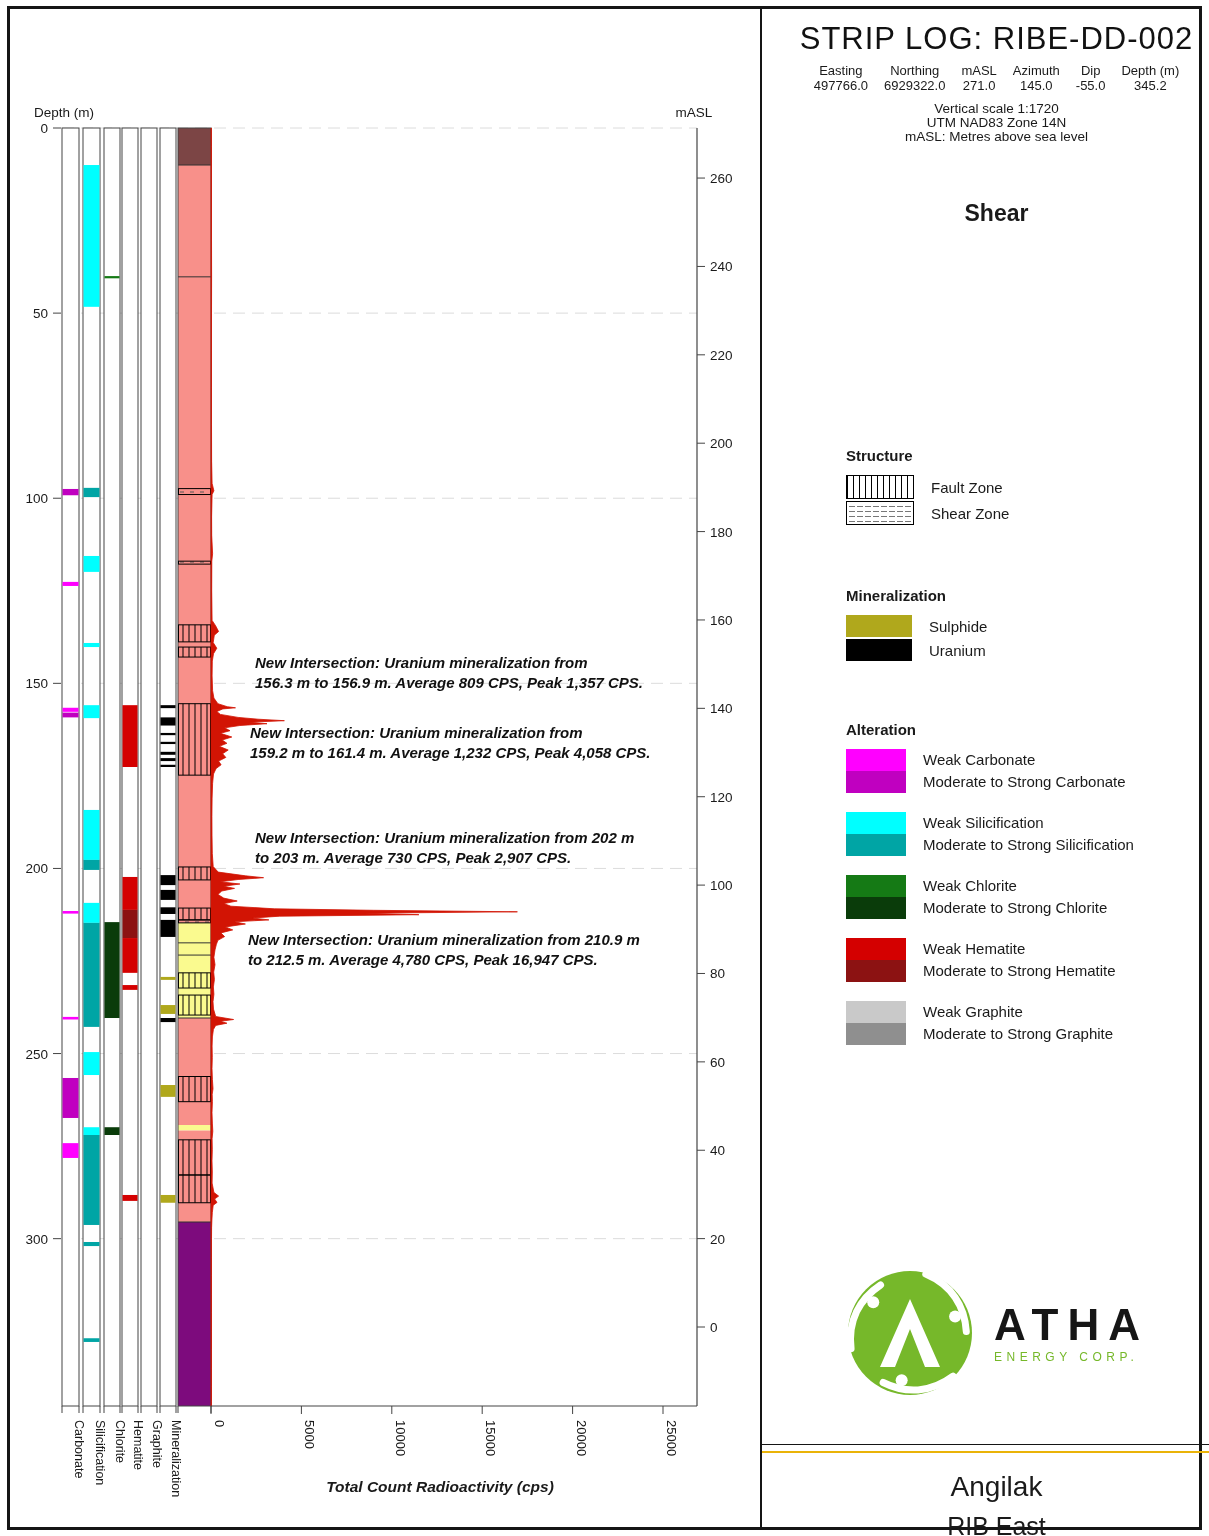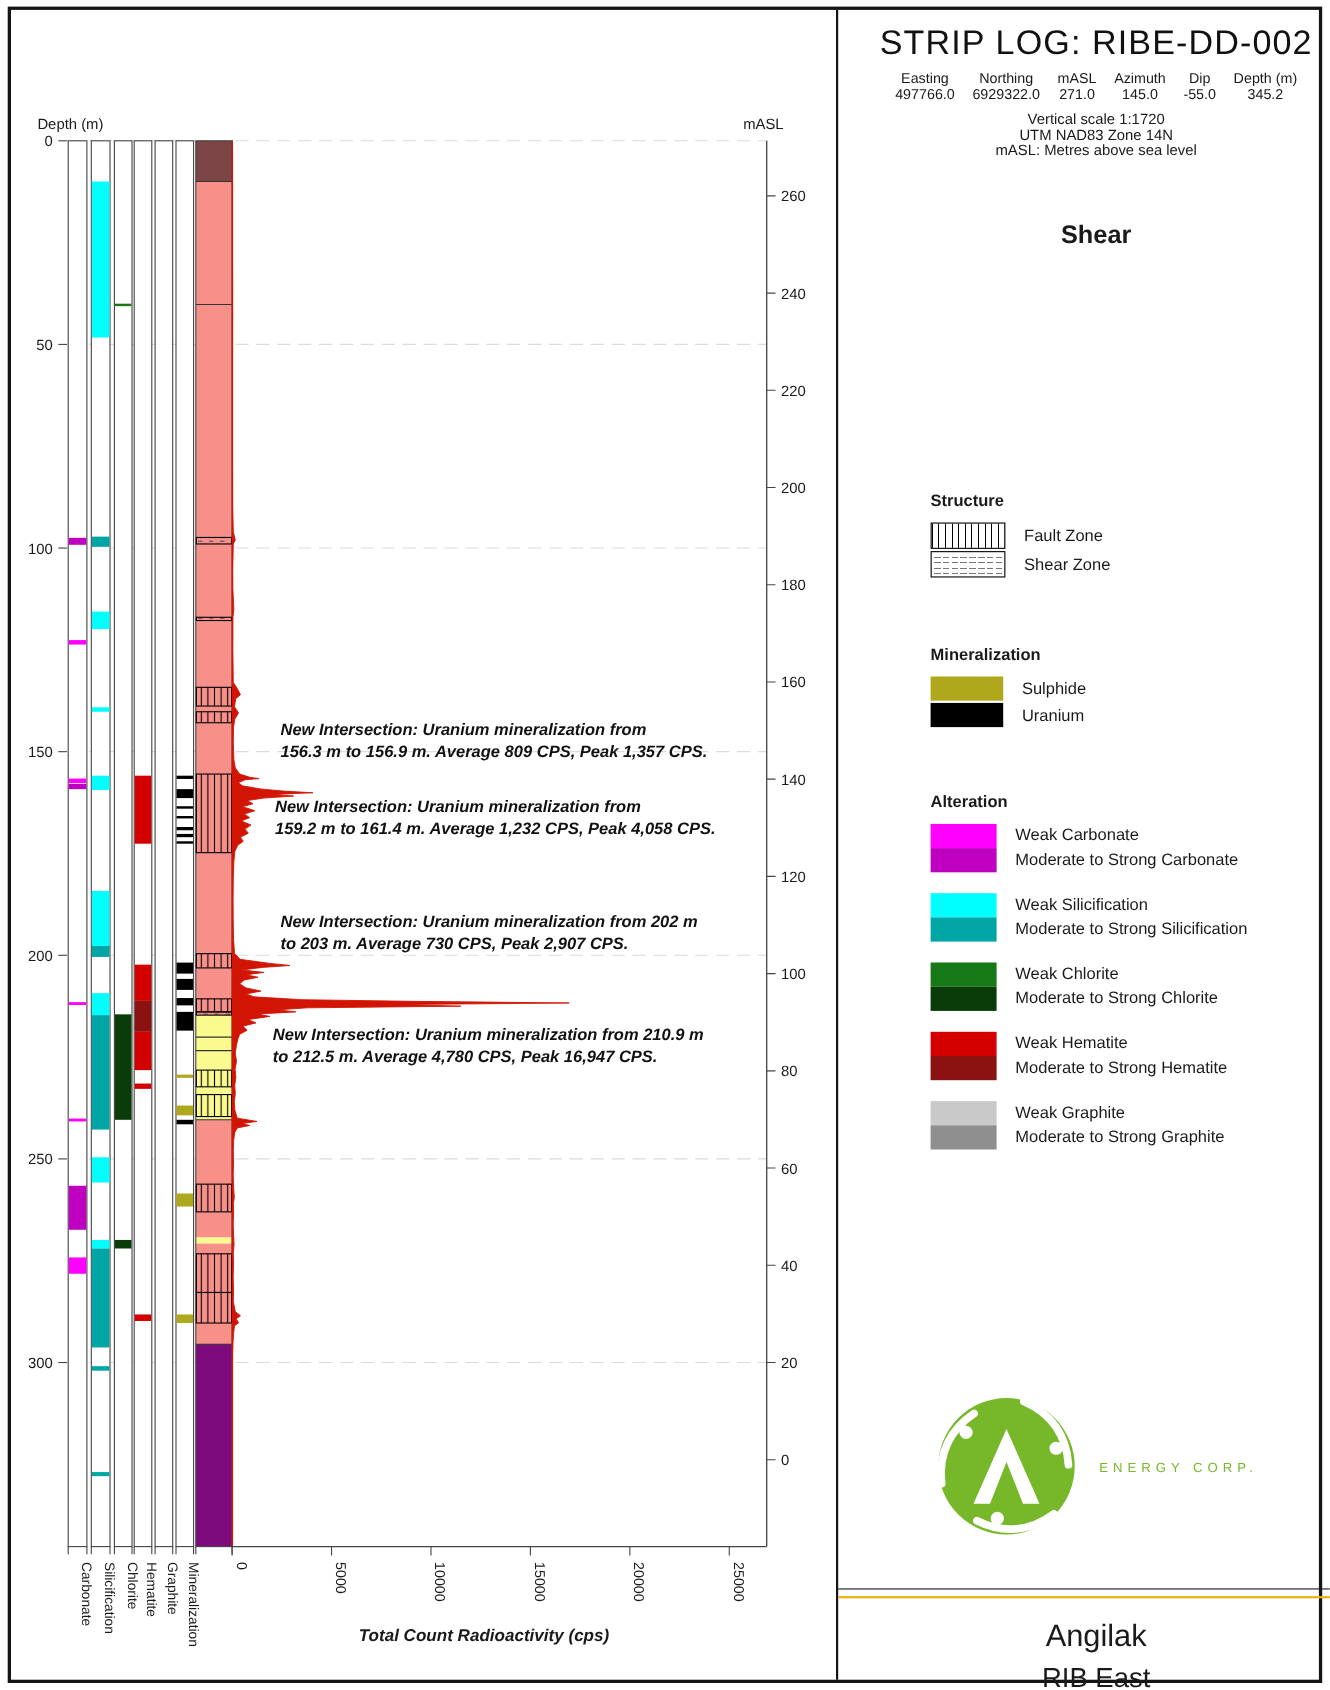--- a/index.html
+++ b/index.html
@@ -393,20 +393,21 @@
             <path d="M66 5 C 94 9 112 26 120 50" stroke="#fff" stroke-width="7" fill="none" stroke-linecap="round" transform="rotate(15 66 66)"></path>
             <path d="M66 5 C 94 9 112 26 120 50" stroke="#fff" stroke-width="7" fill="none" stroke-linecap="round" transform="rotate(135 66 66)"></path>
             <path d="M66 5 C 94 9 112 26 120 50" stroke="#fff" stroke-width="7" fill="none" stroke-linecap="round" transform="rotate(255 66 66)"></path>
             <circle cx="57.66488747198734" cy="113.27077214458598" r="6" fill="#fff"></circle>
             <circle cx="29.229866730289054" cy="35.146194735046116" r="6" fill="#fff"></circle>
             <circle cx="111.1052457977236" cy="49.58303312036791" r="6" fill="#fff"></circle>
             <polygon points="66,32 36,100 51,100 66,62 81,100 96,100" fill="#fff"></polygon>
           </svg>
         </span>
       <div class="logotext">
+        <div class="brand">ATHA</div>
         <div class="brand-sub" id="brand-sub" style="color: rgb(118, 184, 42);">ENERGY CORP.</div>
       </div>
     </div>
 
     <div class="footer">
       <div class="proj">Angilak</div>
       <div class="area">RIB East</div>
     </div>
   </div>
 </div>

